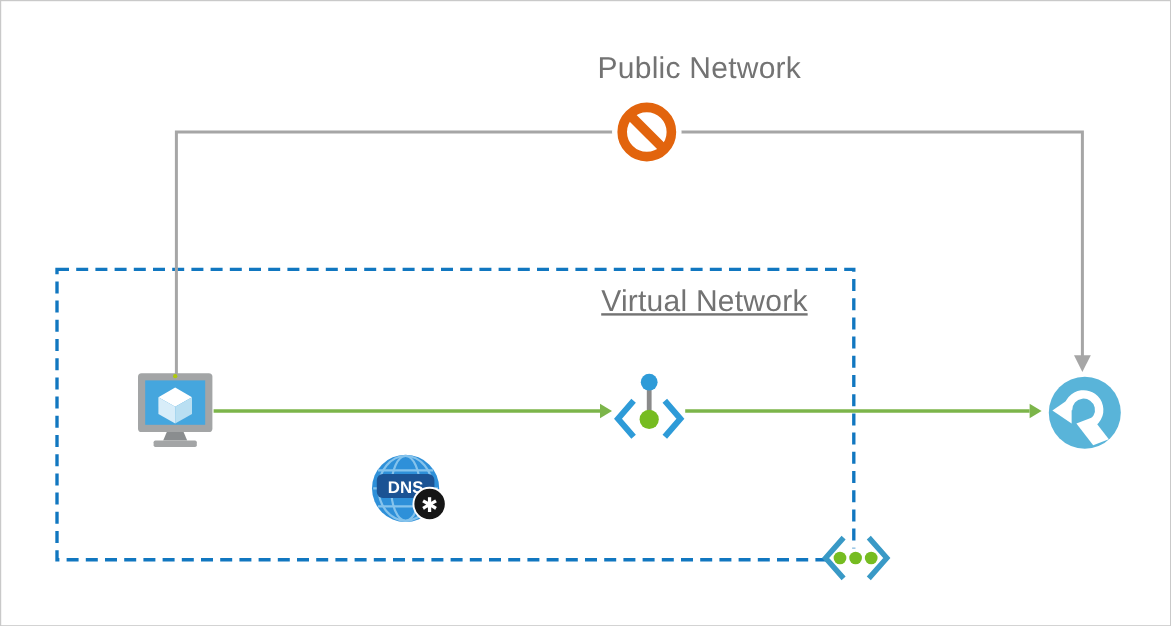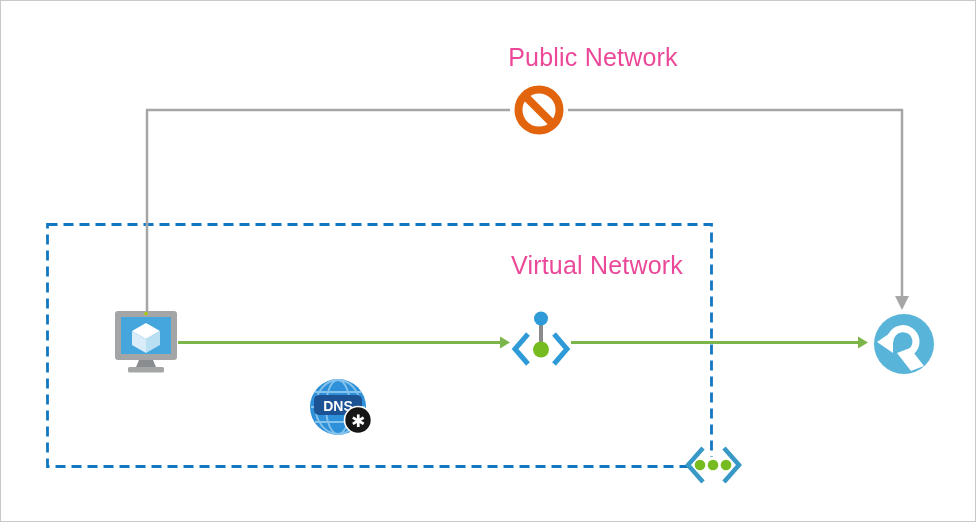--- a/index.html
+++ b/index.html
@@ -1,20 +1,20 @@
 <!DOCTYPE html>
 <html><head>
 <meta charset="utf-8">
 <style>
   html,body{margin:0;padding:0;background:#fff;font-family:"Liberation Sans","DejaVu Sans",sans-serif;}
   .diagram{position:relative;width:976px;height:522px;background:#ffffff;border:1px solid #c9c9c9;box-sizing:border-box;overflow:hidden;}
   .diagram svg{position:absolute;left:0;top:0;}
-  .net-label{position:absolute;color:#ec4899;font-size:25px;line-height:28px;text-align:center;letter-spacing:0.2px;white-space:nowrap;}
+  .net-label{position:absolute;color:#737373;font-size:25px;line-height:28px;letter-spacing:0.2px;white-space:nowrap;}
   .label-public{left:497px;top:42px;width:190px;}
-  .label-virtual{left:500px;top:250px;width:192px;}
+  .label-virtual{left:500px;top:236px;width:192px;text-decoration:underline;}
   .svg-text{font-family:"Liberation Sans","DejaVu Sans",sans-serif;font-weight:bold;fill:#ffffff;}
 </style>
 </head>
 <body>
 
 <div class="diagram">
 
   <svg width="976" height="522" viewBox="0 0 976 522">
 
     <rect x="46.5" y="223.5" width="664" height="242" fill="none" stroke="#1177C0" stroke-width="2.8" stroke-dasharray="10 6"></rect>

